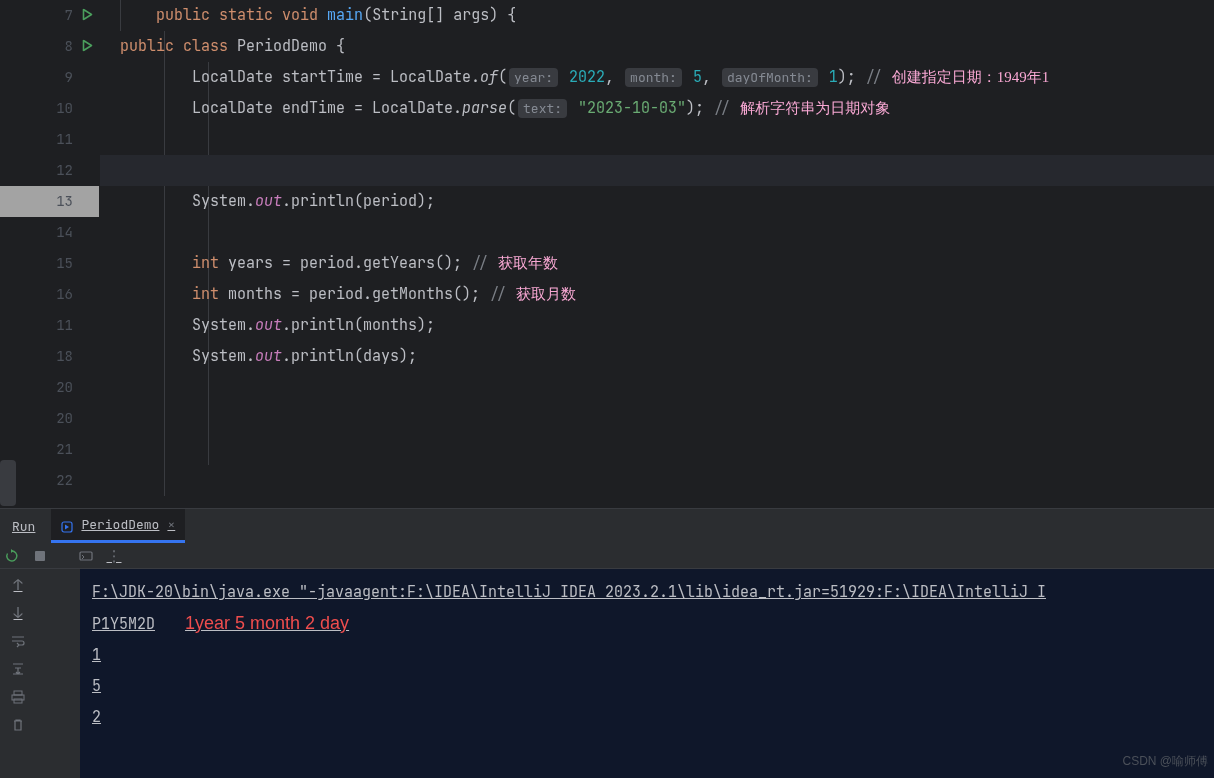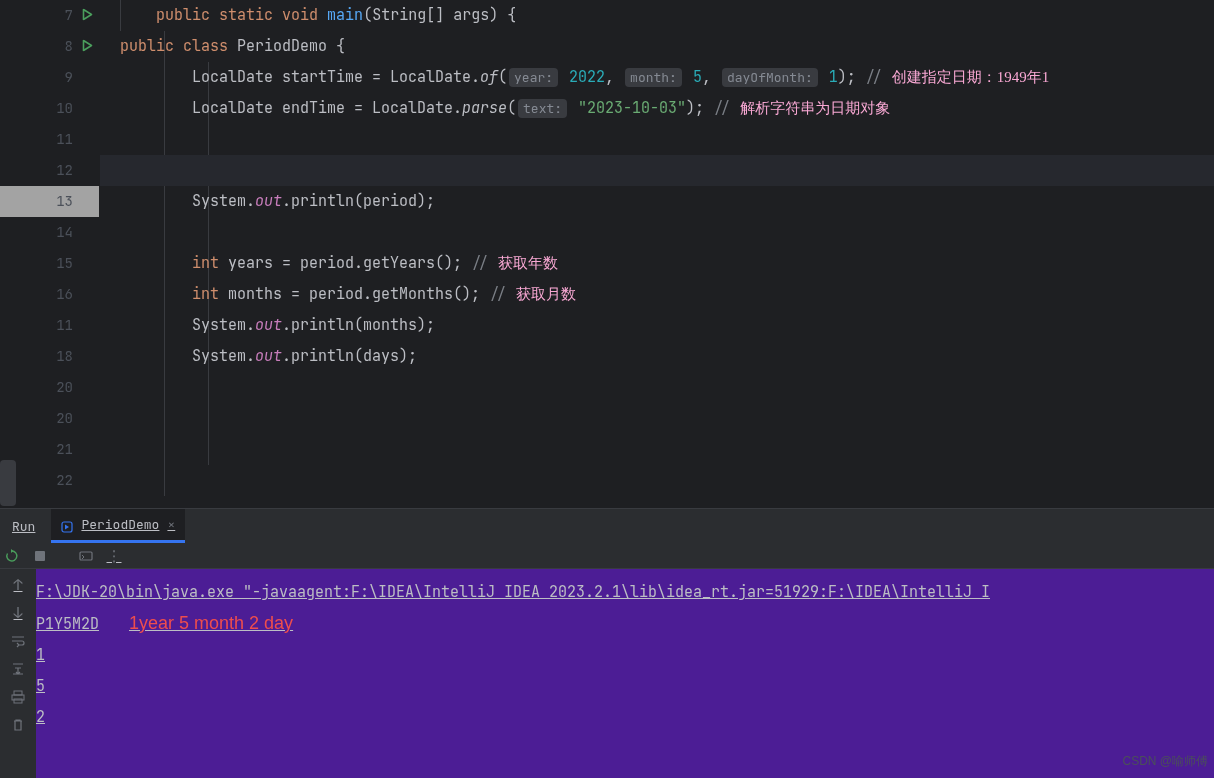--- a/index.html
+++ b/index.html
@@ -63,21 +63,21 @@
 .run-label { color: #bcbec4; font-size: 13px; margin-right: 10px; padding: 0 6px;}
 .run-tab { display: flex; align-items: center; padding: 4px 10px; background: #1e1f22; border-radius: 0; height: 34px; border-bottom: 3px solid #3574f0;}
 .run-tab-icon { width: 14px; height: 14px; margin-right: 6px; color: #3574f0;}
 .run-tab-label { color: #bcbec4; font-size: 13px; }
 .run-tab-close { margin-left: 8px; color: #6f737a; font-size: 13px; cursor: pointer;}
 .run-toolbar { height: 26px; display: flex; align-items: center; padding-left: 4px; gap: 12px; background: #2b2d30; border-bottom: 1px solid #393b40;}
 .toolbar-icon { width: 16px; height: 16px; color: #6f737a; cursor: pointer; display:flex; align-items:center; justify-content:center;}
 .console-wrapper { flex:1; display:flex; }
 .console-sidebar { width: 36px; display:flex; flex-direction:column; align-items:center; gap:12px; padding-top:8px; background:#2b2d30;}
 .console-sidebar .cicon { width:16px; height:16px; color:#6f737a; cursor:pointer; display:flex; align-items:center; justify-content:center;}
-.console-output { flex:1; background:#4c1d95; padding: 8px 0; font-family: 'JetBrains Mono','Consolas',monospace; font-size:15px; line-height:31px; color:#bcbec4; white-space:pre; overflow:hidden;}
+.console-output { flex:1; background:#0f172a; padding: 8px 12px; font-family: 'JetBrains Mono','Consolas',monospace; font-size:15px; line-height:31px; color:#bcbec4; white-space:pre; overflow:hidden;margin-left:44px;}
 .annot { color: #ee4d4d; font-family: 'Segoe UI', Arial, sans-serif; font-size:18px; margin-left: 30px;}
 .watermark { position:absolute; right:6px; bottom:8px; color:#4b5059; font-size:12px; font-family: Arial, sans-serif;}
 .left-bar { position:absolute; left:0; top:460px; width:16px; height:46px; background:#393b40; border-radius:4px;}
 .ig1 { left: 20px; }
 .ig2 { left: 64px; }
 .ig3 { left: 108px; }
 </style>
 </head>
 <body>
 

